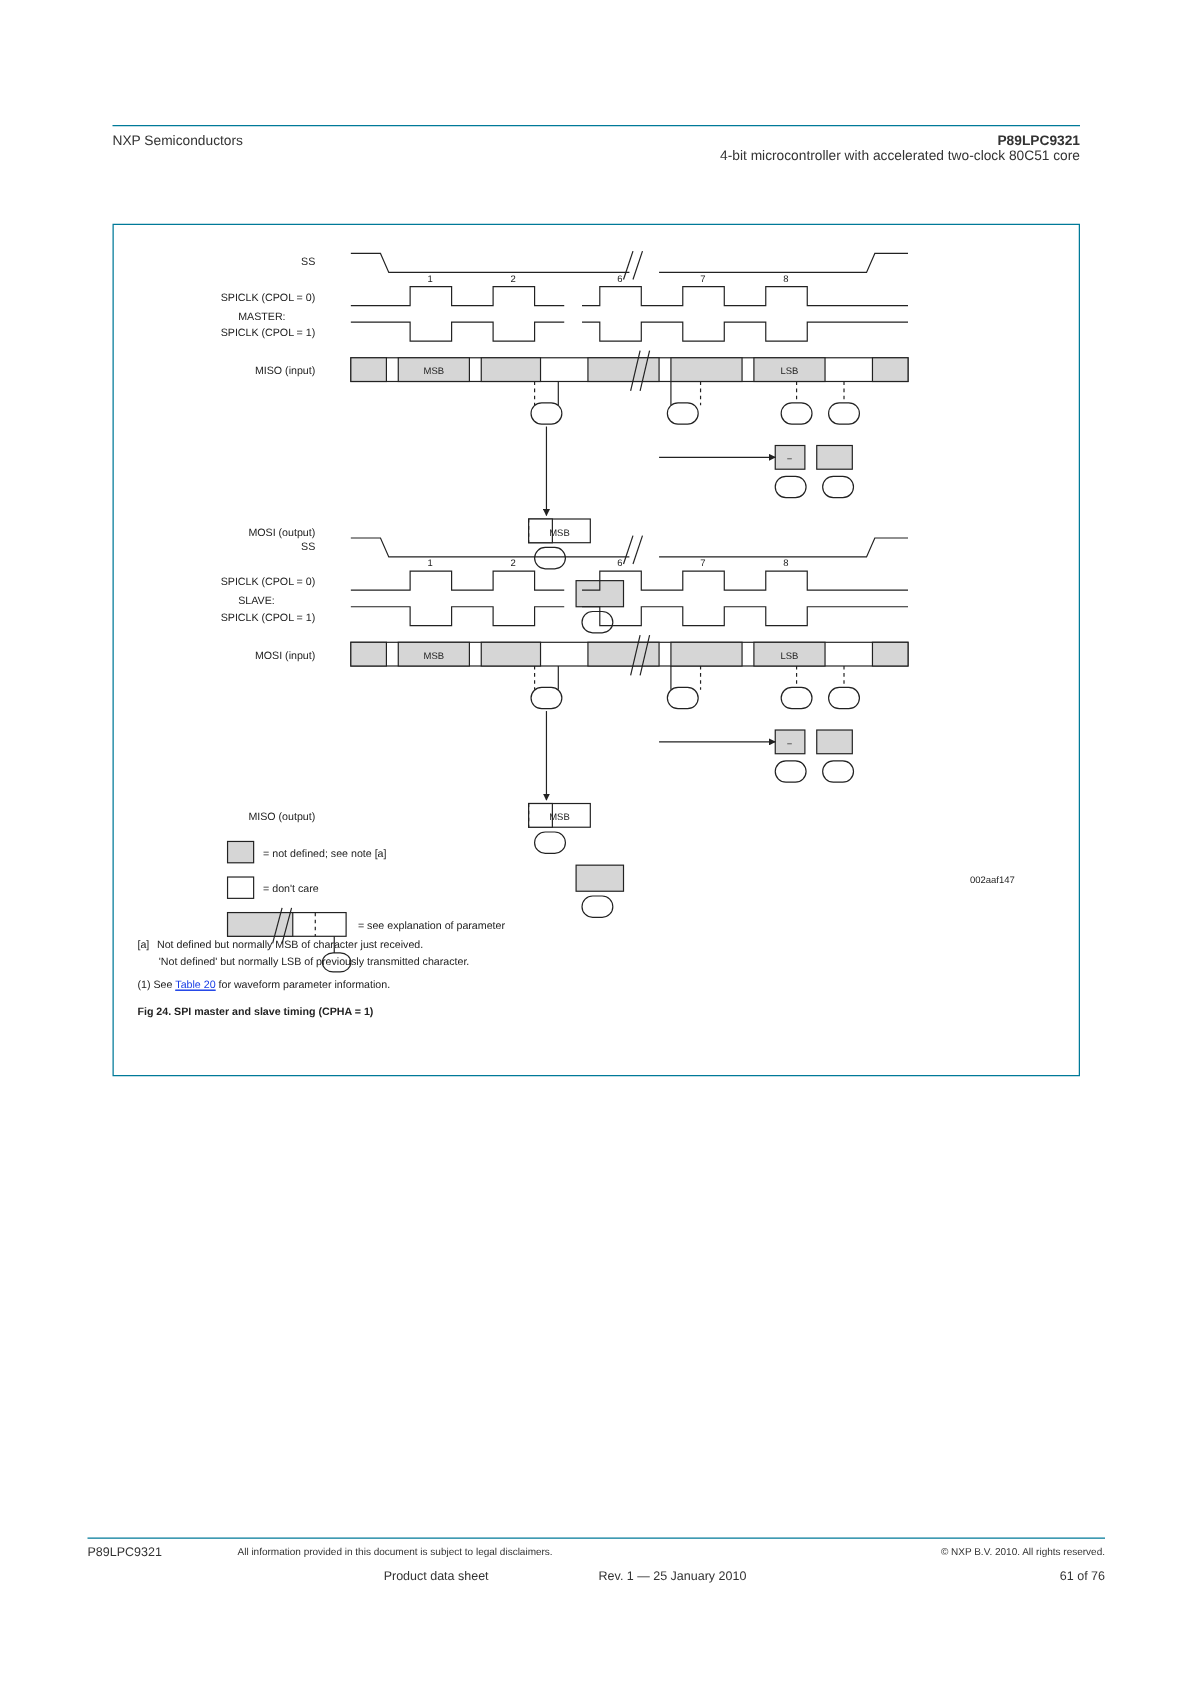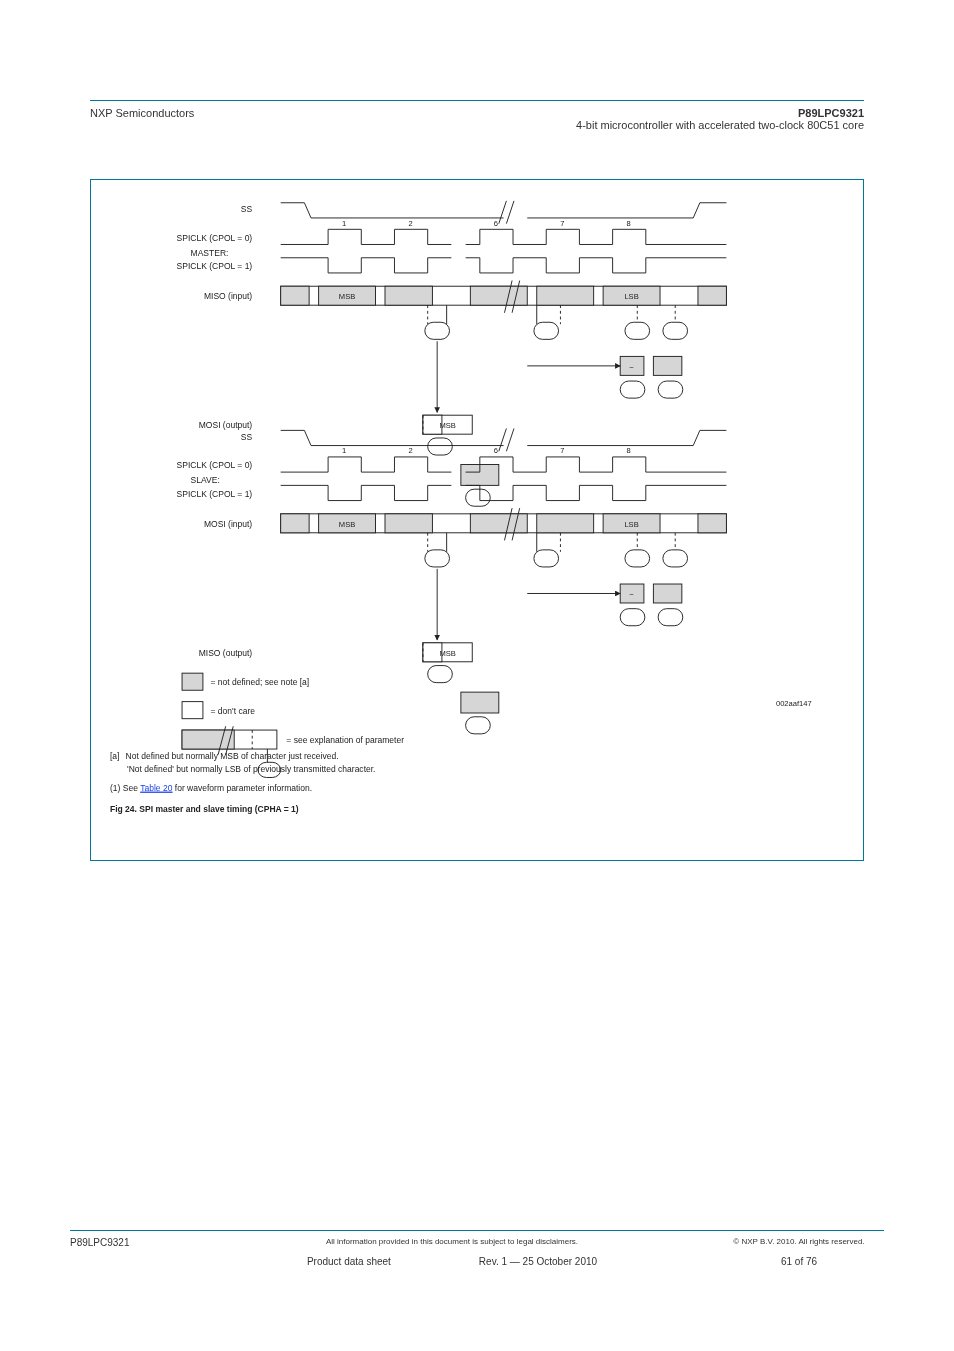--- a/index.html
+++ b/index.html
@@ -7,21 +7,21 @@
   .topline{border-top:1.5px solid #007a99;margin-top:60px}
   .header{display:flex;justify-content:space-between;font-size:11px;color:#333;margin-top:6px}
   .header .right{text-align:right}
   .header .right div:first-child{font-weight:bold}
   .figwrap{border:1.5px solid #007a99;margin-top:48px;position:relative;height:680px}
   .figwrap svg{position:absolute;inset:0}
   .svgtext{font-family:Arial,Helvetica,sans-serif;font-size:9px;fill:#222}
   .svgtext-sm{font-family:Arial,Helvetica,sans-serif;font-size:8px;fill:#222}
   .footerline{border-top:1.5px solid #007a99;position:absolute;left:70px;right:70px;bottom:120px}
   .footertext{position:absolute;left:70px;right:70px;bottom:84px;font-size:10px;color:#333;display:flex;justify-content:space-between}
-  .footertext .mid{text-align:center;flex:1}
+  .footertext .mid{flex:1}
   a.xref{color:#1a3fe6;text-decoration:underline}
 </style>
 </head>
 <body>
 
 <div class="page">
 
   <div class="topline"></div>
   <div class="header">
     <div>NXP Semiconductors</div>
@@ -229,21 +229,21 @@
     </svg>
   </div>
 
   <div class="footerline"></div>
   <div class="footertext">
     <div style="width:120px">P89LPC9321</div>
     <div class="mid">
       <div style="font-size:8px">All information provided in this document is subject to legal disclaimers.</div>
       <div style="display:flex;justify-content:center;gap:88px;margin-top:10px">
         <span>Product data sheet</span>
-        <span>Rev. 1 — 25 October 2010</span>
+        <span>Rev. 1 — 25 January 2010</span>
       </div>
     </div>
-    <div style="width:170px;text-align:center">
+    <div style="width:170px;text-align:right">
       <div style="font-size:8px">© NXP B.V. 2010. All rights reserved.</div>
       <div style="margin-top:10px">61 of 76</div>
     </div>
   </div>
 </div>
 
 </body></html>

